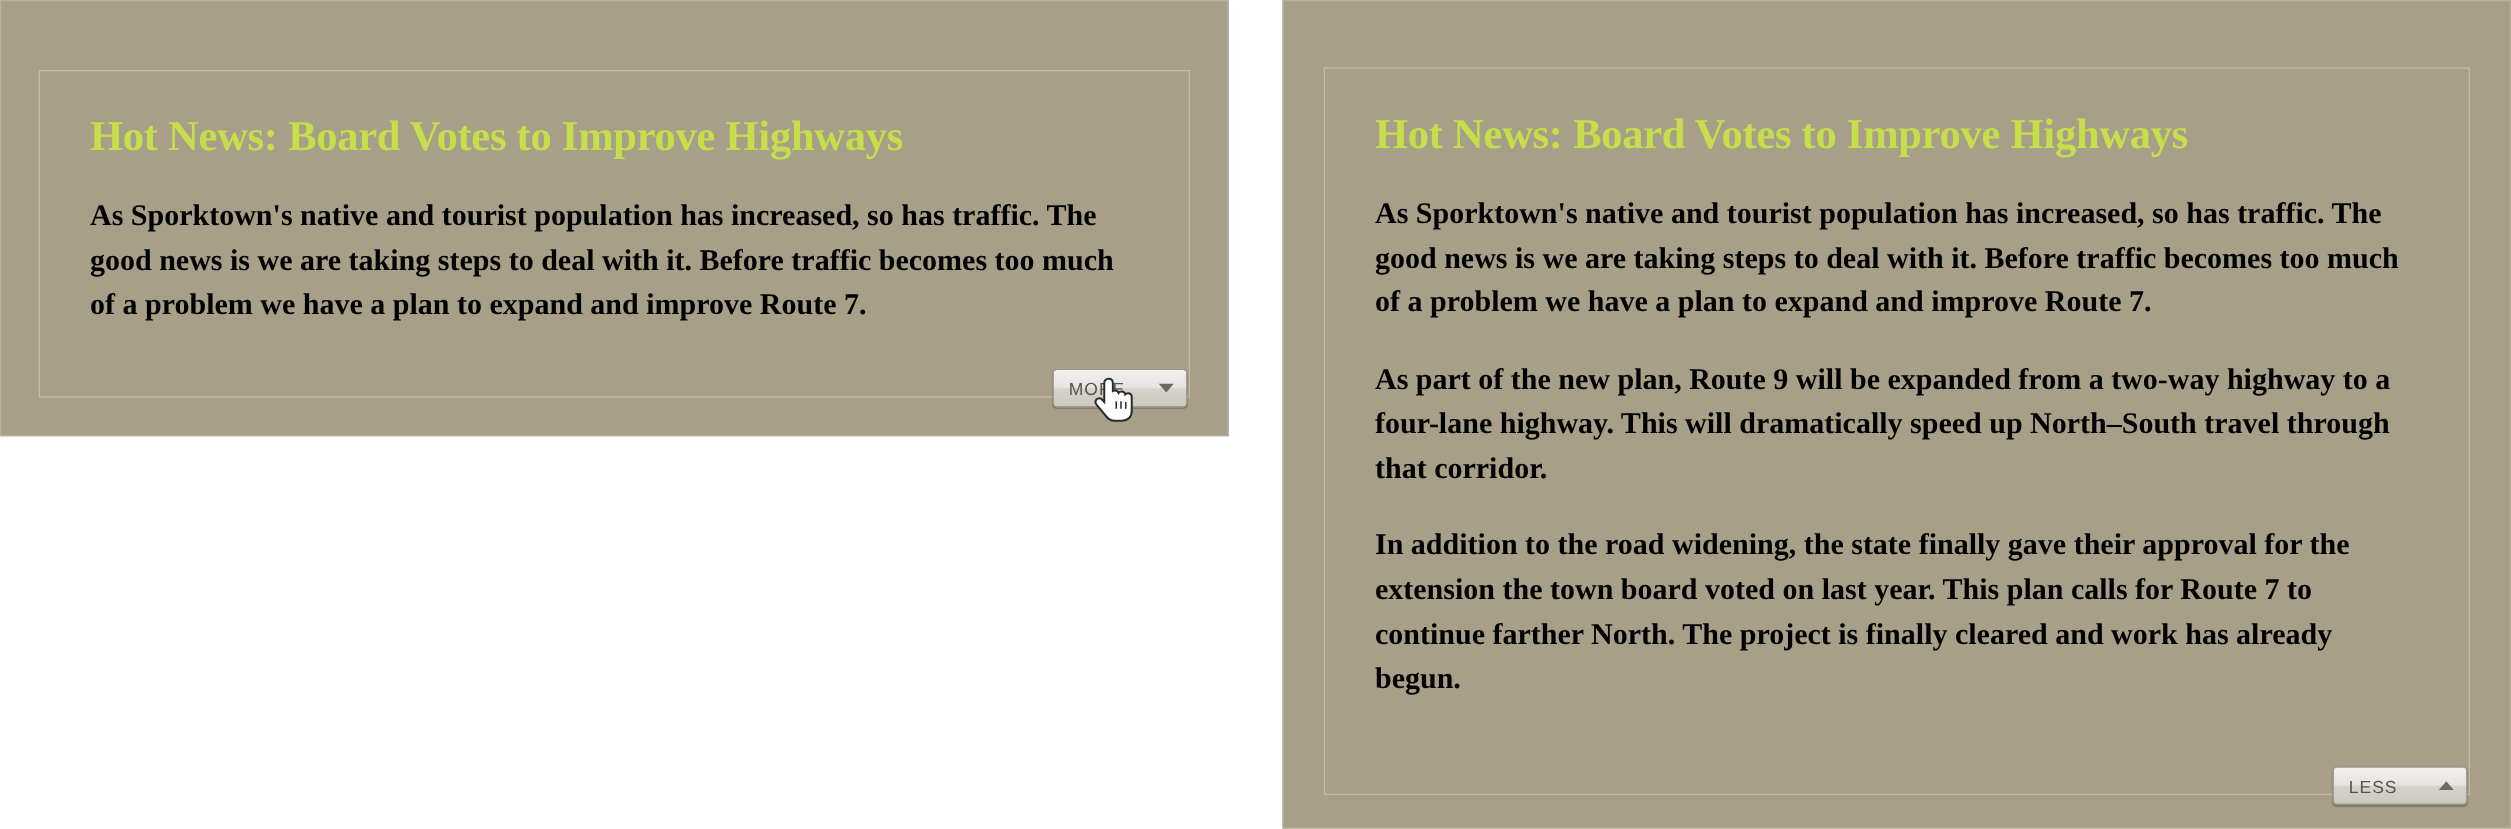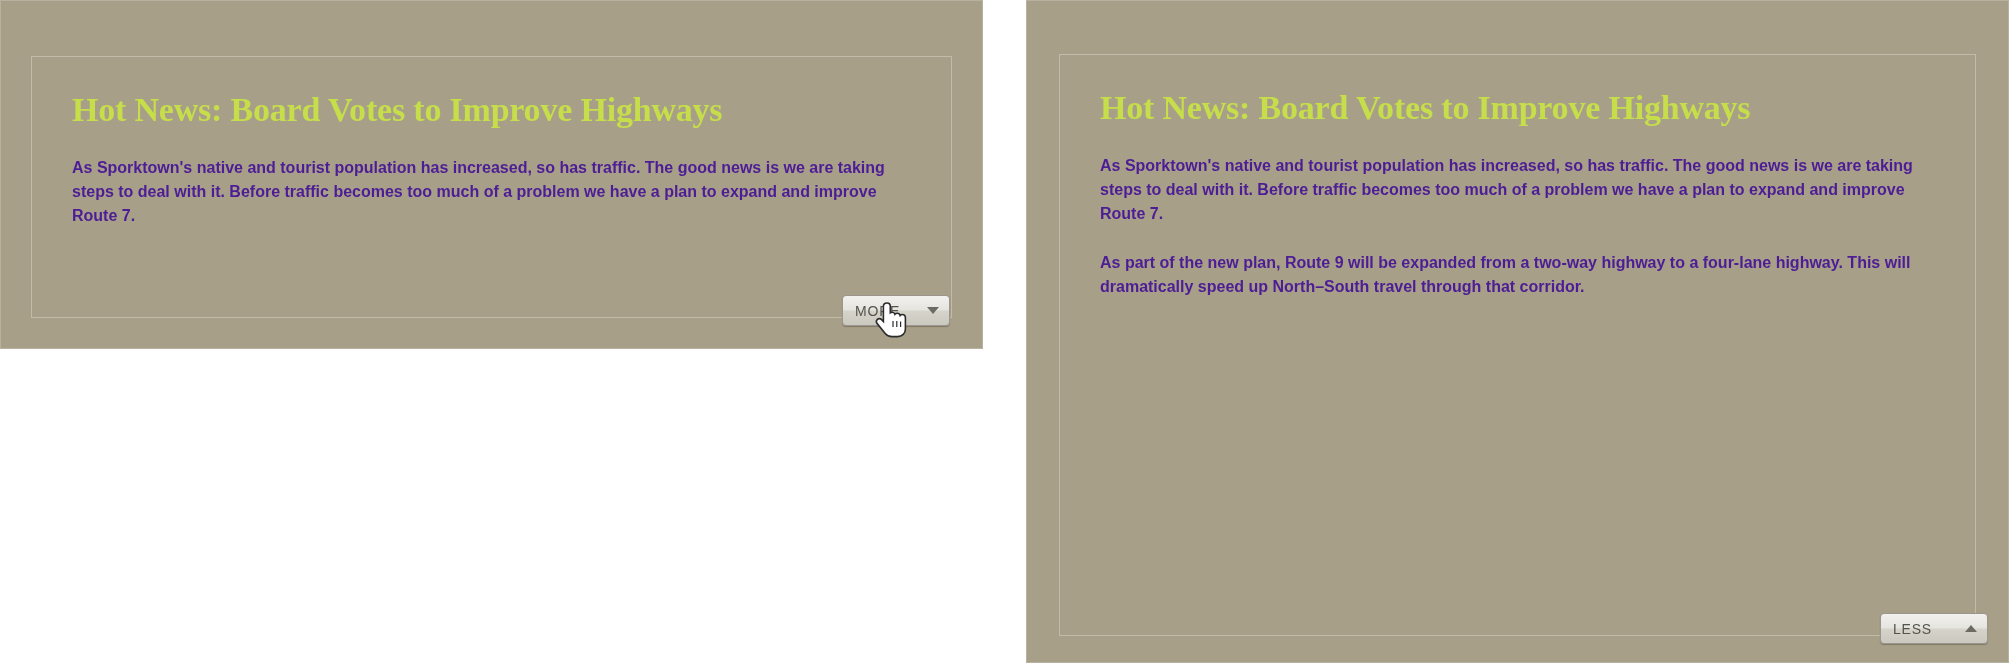--- a/index.html
+++ b/index.html
@@ -66,24 +66,24 @@
     color: #c6de4a;
     font-family: "Liberation Serif", serif;
     font-weight: bold;
     font-size: 34px;
     letter-spacing: -0.2px;
     line-height: 1.1;
   }
 
   .body-text {
     margin: 0 0 26px 0;
-    color: #4c1d95;
-    font-family: Liberation Sans, sans-serif;
+    color: #000000;
+    font-family: Liberation Serif, serif;
     font-weight: bold;
-    font-size: 16px;
+    font-size: 24px;
     line-height: 1.48;
     max-width: 855px;
   }
 
   .body-text:last-of-type {
     margin-bottom: 0;
   }
 
   
   .toggle-btn {
@@ -101,21 +101,21 @@
     box-shadow: 0 1px 1px rgba(0,0,0,0.25);
     cursor: pointer;
   }
 
   .toggle-more {
     right: 32px;
     bottom: 22px;
   }
 
   .toggle-less {
-    right: 20px;
+    right: 34px;
     bottom: 18px;
   }
 
   .toggle-label {
     color: #55534e;
     font-family: "Liberation Sans", sans-serif;
     font-size: 14px;
     letter-spacing: 0.8px;
     font-weight: normal;
   }
@@ -165,20 +165,21 @@
       <path d="M12 2 C9.8 2 8.4 3.6 8.4 5.6 L8.4 20.5 L6.6 18.6 C5.3 17.3 3.3 17.4 2.2 18.6 C1.1 19.8 1.2 21.6 2.4 22.9 L10.2 32.4 C11.8 34.4 14 35.6 16.8 35.6 L22.6 35.6 C27.2 35.6 30.4 32.4 30.4 27.9 L30.4 16.6 C30.4 14.8 29.2 13.5 27.4 13.5 C26.5 13.5 25.7 13.9 25.2 14.5 C24.9 13.1 23.8 12.2 22.3 12.2 C21.3 12.2 20.4 12.6 19.9 13.3 C19.5 12.1 18.5 11.3 17.1 11.3 C16.4 11.3 15.8 11.5 15.3 11.8 L15.3 5.6 C15.3 3.6 14.1 2 12 2 Z" fill="#ffffff" stroke="#2b2b2b" stroke-width="1.6"></path>
       <path d="M18 20 L18 26 M21.8 20 L21.8 26 M25.6 20.5 L25.6 26" stroke="#2b2b2b" stroke-width="1.2" fill="none"></path>
     </svg>
   </div>
 
   <div class="panel panel-expanded">
     <div class="inner-box">
       <h2 class="headline">Hot News: Board Votes to Improve Highways</h2>
       <p class="body-text">As Sporktown's native and tourist population has increased, so has traffic. The good news is we are taking steps to deal with it. Before traffic becomes too much of a problem we have a plan to expand and improve Route 7.</p>
       <p class="body-text">As part of the new plan, Route 9 will be expanded from a two-way highway to a four-lane highway. This will dramatically speed up North–South travel through that corridor.</p>
+      <p class="body-text">In addition to the road widening, the state finally gave their approval for the extension the town board voted on last year. This plan calls for Route 7 to continue farther North. The project is finally cleared and work has already begun.</p>
     </div>
 
     <div class="toggle-btn toggle-less">
       <span class="toggle-label">LESS</span>
       <span class="caret caret-up"></span>
     </div>
   </div>
 
 </div>
 

